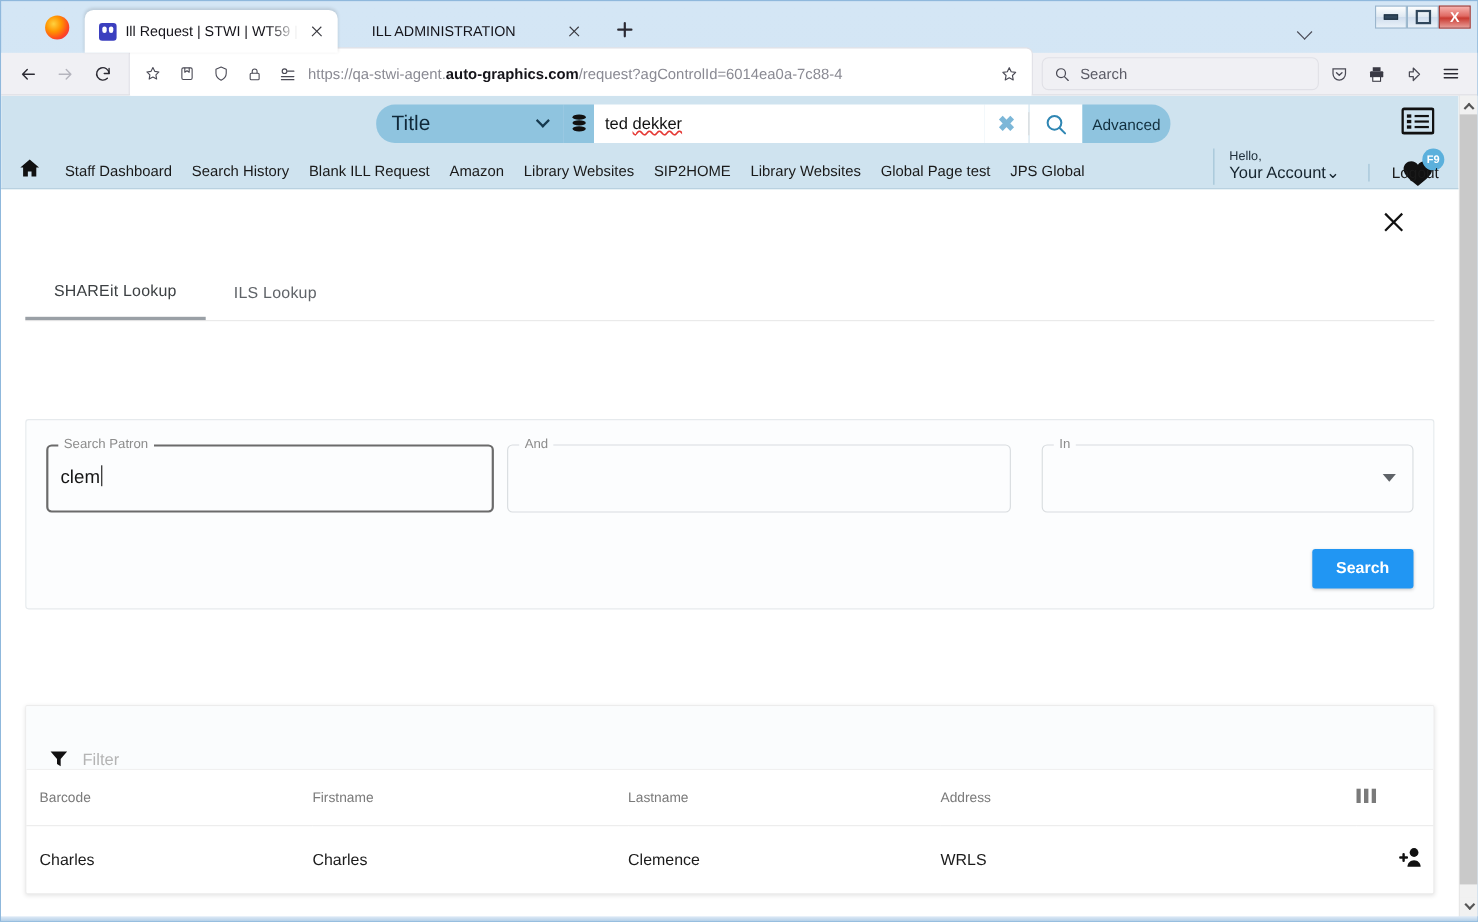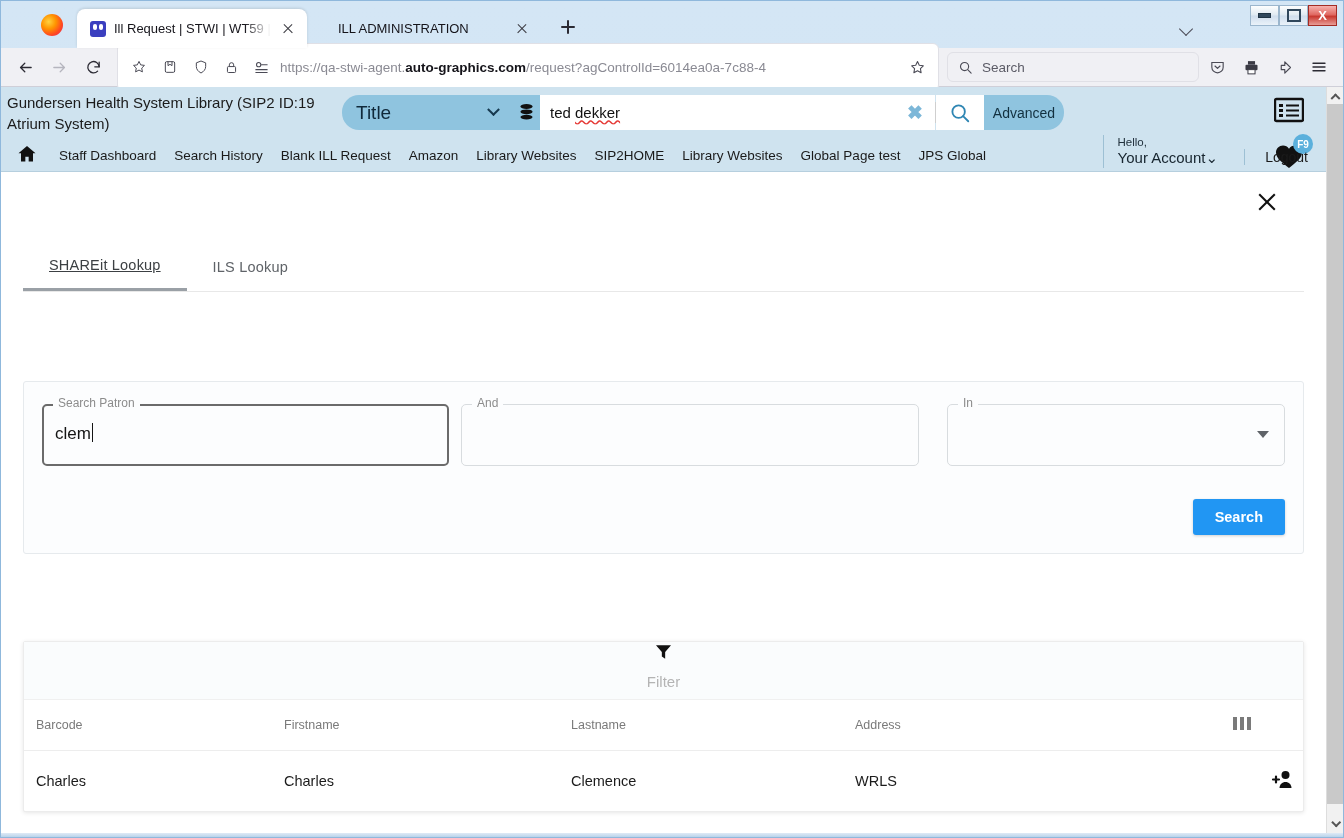--- a/index.html
+++ b/index.html
@@ -224,21 +224,21 @@
 
   .tabs {
     position: absolute; left: 22px; top: 70px; display: flex; border-bottom: 1px solid #e8e8e8;
     width: calc(100% - 44px);
   }
   .mtab {
     padding: 14px 26px 15px; font-size: 14.5px; color: #5f6368; cursor: pointer;
     letter-spacing: .2px; background: none; border: none;
     font-family: "Liberation Sans", sans-serif;
   }
-  .mtab.active { color: #3c4043; border-bottom: 3px solid #9aa0a6; text-decoration: underline; }
+  .mtab.active { color: #3c4043; border-bottom: 3px solid #9aa0a6; }
 
   .card {
     position: absolute; left: 22px; top: 208px; width: calc(100% - 44px);
     background: #fcfdfe; border: 1px solid #e6eaed; border-radius: 3px; padding: 22px 18px 18px;
   }
   .fields { display: flex; gap: 12px; }
   .fld { position: relative; height: 62px; }
   .fld .legend {
     position: absolute; left: 11px; top: -8px; background: #fcfdfe; padding: 0 5px;
     font-size: 12px; color: #8c8c8c; z-index: 2;
@@ -268,23 +268,22 @@
     font-family: "Liberation Sans", sans-serif;
     box-shadow: 0 1px 3px rgba(0,0,0,.18);
   }
 
   .results {
     position: absolute; left: 22px; top: 468px; width: calc(100% - 44px);
     background: #fff; border: 1px solid #ececec; border-radius: 2px;
     box-shadow: 0 1px 4px rgba(0,0,0,.10);
   }
   .filterbar {
-    height: 58px; background: #fafcfd; display: flex; align-items: center; padding: 0 20px; gap: 12px;
+    height: 58px; background: #fafcfd; display: flex; align-items: flex-end; padding: 0 20px; gap: 12px;
     border-bottom: 1px solid #f0f0f0;
-    flex-direction: column;
   }
   .filterbar .ph { font-size: 15px; color: #b4b4b4; }
   table.tbl { width: 100%; border-collapse: collapse; }
   table.tbl th {
     text-align: left; font-size: 12.5px; font-weight: normal; color: #7a7a7a;
     padding: 16px 0 16px 0; border-bottom: 1px solid #ededed;
   }
   table.tbl td {
     font-size: 14.5px; color: #1b1b1b; padding: 19px 0;
   }
@@ -426,21 +425,20 @@
       <svg width="18" height="18" viewBox="0 0 24 24">
           <path d="M4 7h16M4 12h16M4 17h16" stroke="#2b2a33" stroke-width="1.8" stroke-linecap="round"></path>
         </svg>
     </div>
   </div>
 
   <div class="viewport">
     <div class="page">
 
       <div class="appheader">
-        <div class="libname">Gundersen Health System Library (SIP2 ID:19 Atrium System)</div>
 
         <div class="searchwrap">
           <div class="sel-type">
             <span>Title</span>
             <span class="chev"></span>
           </div>
           <div class="db-icon">
             <svg width="17" height="19" viewBox="0 0 24 26">
                 <ellipse cx="12" cy="4.5" rx="8.5" ry="3.4" fill="#111"></ellipse>
                 <ellipse cx="12" cy="12" rx="8.5" ry="3.4" fill="#111"></ellipse>

